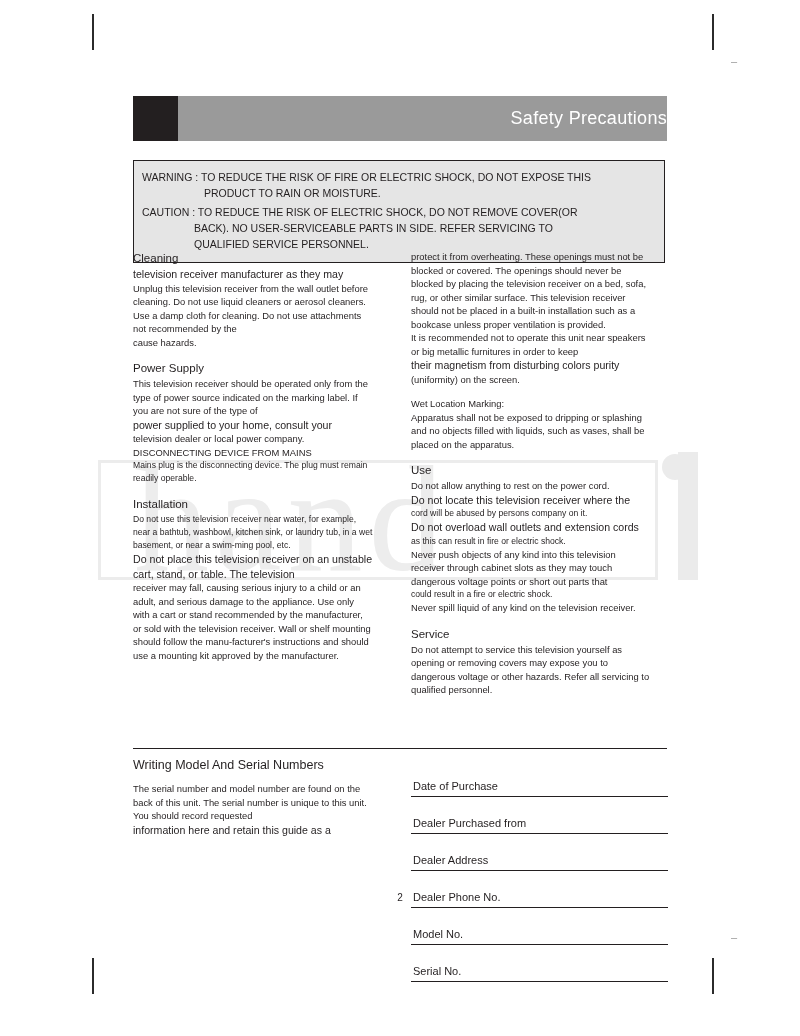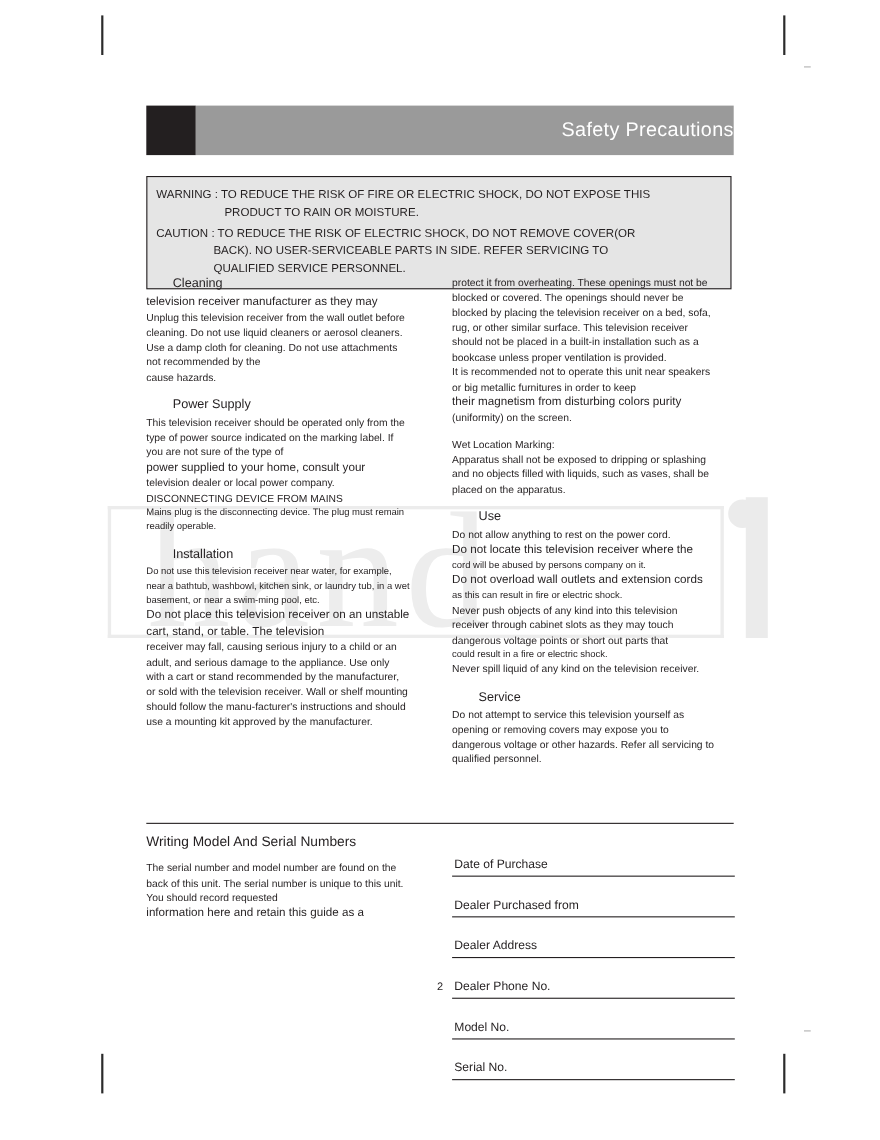--- a/index.html
+++ b/index.html
@@ -157,21 +157,20 @@
     width: 240px;
   }
   .col.left { left: 0; }
   .col.right { left: 278px; }
 
   h3.sec {
     margin: 0 0 1px 0;
     font-size: 11.5px;
     font-weight: 400;
     line-height: 16px;
-    padding-left: 24px;
   }
   .para {
     margin: 0;
     font-size: 9.4px;
     line-height: 13.5px;
     color: #231f20;
   }
   .para.big {
     font-size: 10.6px;
     line-height: 14.5px;

